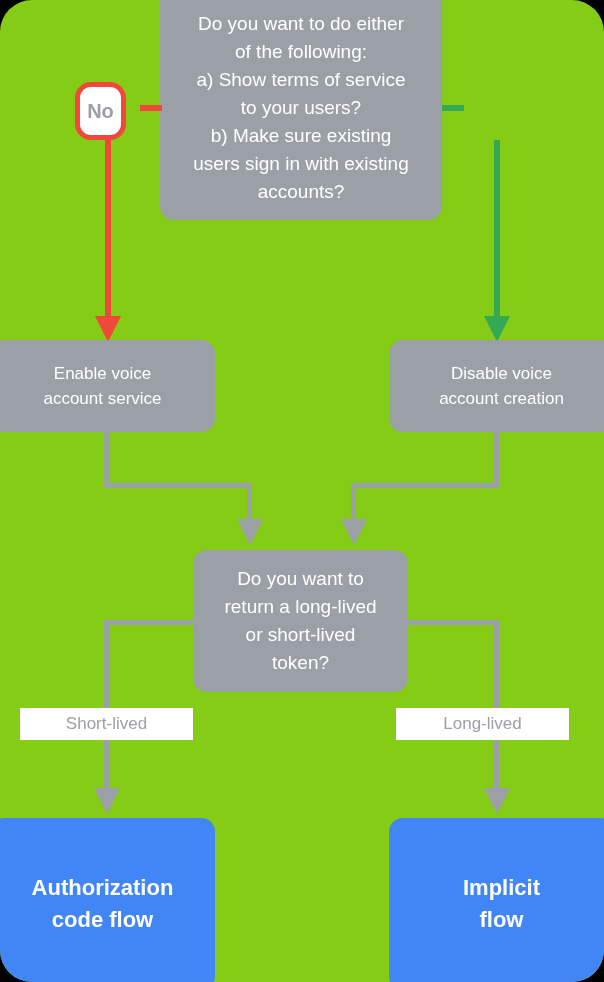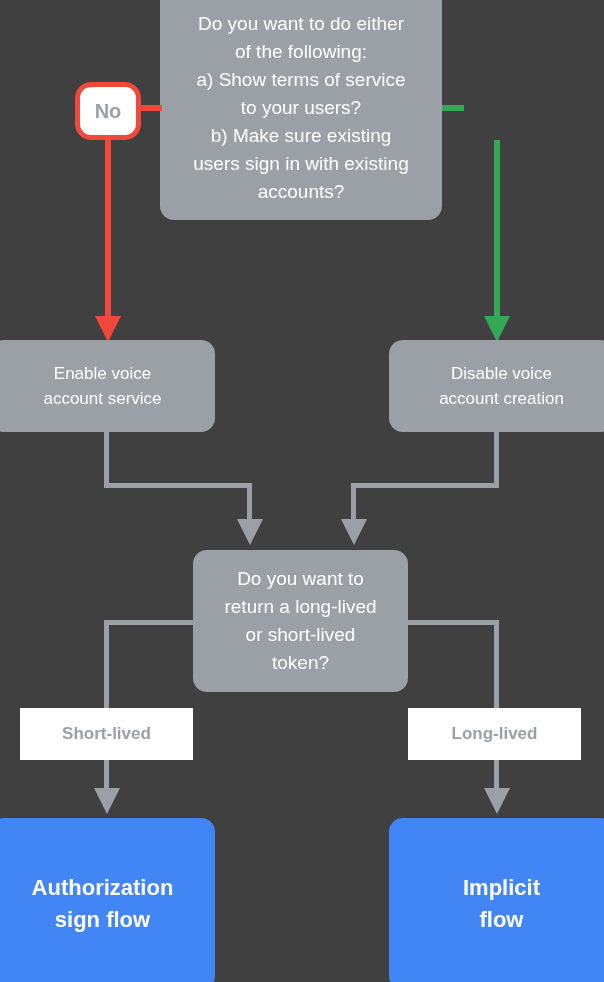--- a/index.html
+++ b/index.html
@@ -7,22 +7,23 @@
     padding: 0;
     background: #000000;
   }
   body {
     font-family: "Liberation Sans", sans-serif;
   }
   #canvas {
     position: relative;
     width: 604px;
     height: 982px;
-    background: #404040;
+    background: #84cc16;
     overflow: hidden;
+    border-radius: 32px;
   }
 
   
   .node {
     position: absolute;
     box-sizing: border-box;
     display: flex;
     align-items: center;
     justify-content: center;
     text-align: center;
@@ -52,21 +53,21 @@
     line-height: 28px;
     padding: 0 14px;
     align-items: flex-end;
     padding-bottom: 14px;
   }
 
   
   .pill {
     position: absolute;
     box-sizing: border-box;
-    width: 66px;
+    width: 51px;
     height: 58px;
     border-radius: 16px;
     background: #ffffff;
     display: flex;
     align-items: center;
     justify-content: center;
     font-size: 20px;
     font-weight: bold;
     color: #9aa0a6;
     z-index: 5;
@@ -189,29 +190,29 @@
   #g4-v    { left: 494px; top: 620px; width: 5px;  height: 172px; }
   #g4-arrow{ left: 484px; top: 788px; border-top: 26px solid #9aa0a6; }
 
   
   .edge-label {
     position: absolute;
     box-sizing: border-box;
     background: #ffffff;
     color: #9aa0a6;
     font-size: 17px;
-    font-weight: bold;
+    font-weight: normal;
     display: flex;
     align-items: center;
     justify-content: center;
-    height: 52px;
+    height: 32px;
     z-index: 4;
   }
   #label-short { left: 20px;  top: 708px; width: 173px; }
-  #label-long  { left: 408px; top: 708px; width: 173px; }
+  #label-long  { left: 396px; top: 708px; width: 173px; }
 
   
   #box-auth {
     left: -10px;
     top: 818px;
     width: 225px;
     height: 172px;
     font-size: 22px;
     line-height: 32px;
   }
@@ -287,21 +288,21 @@
 
   <div class="edge-label" id="label-short">
     <span>Short-lived</span>
   </div>
   <div class="edge-label" id="label-long">
     <span>Long-lived</span>
   </div>
 
   <div class="node node-blue" id="box-auth">
     <span class="node-text">Authorization
-sign flow</span>
+code flow</span>
   </div>
 
   <div class="node node-blue" id="box-implicit">
     <span class="node-text">Implicit
 flow</span>
   </div>
 
 </div>
 
 </body></html>

